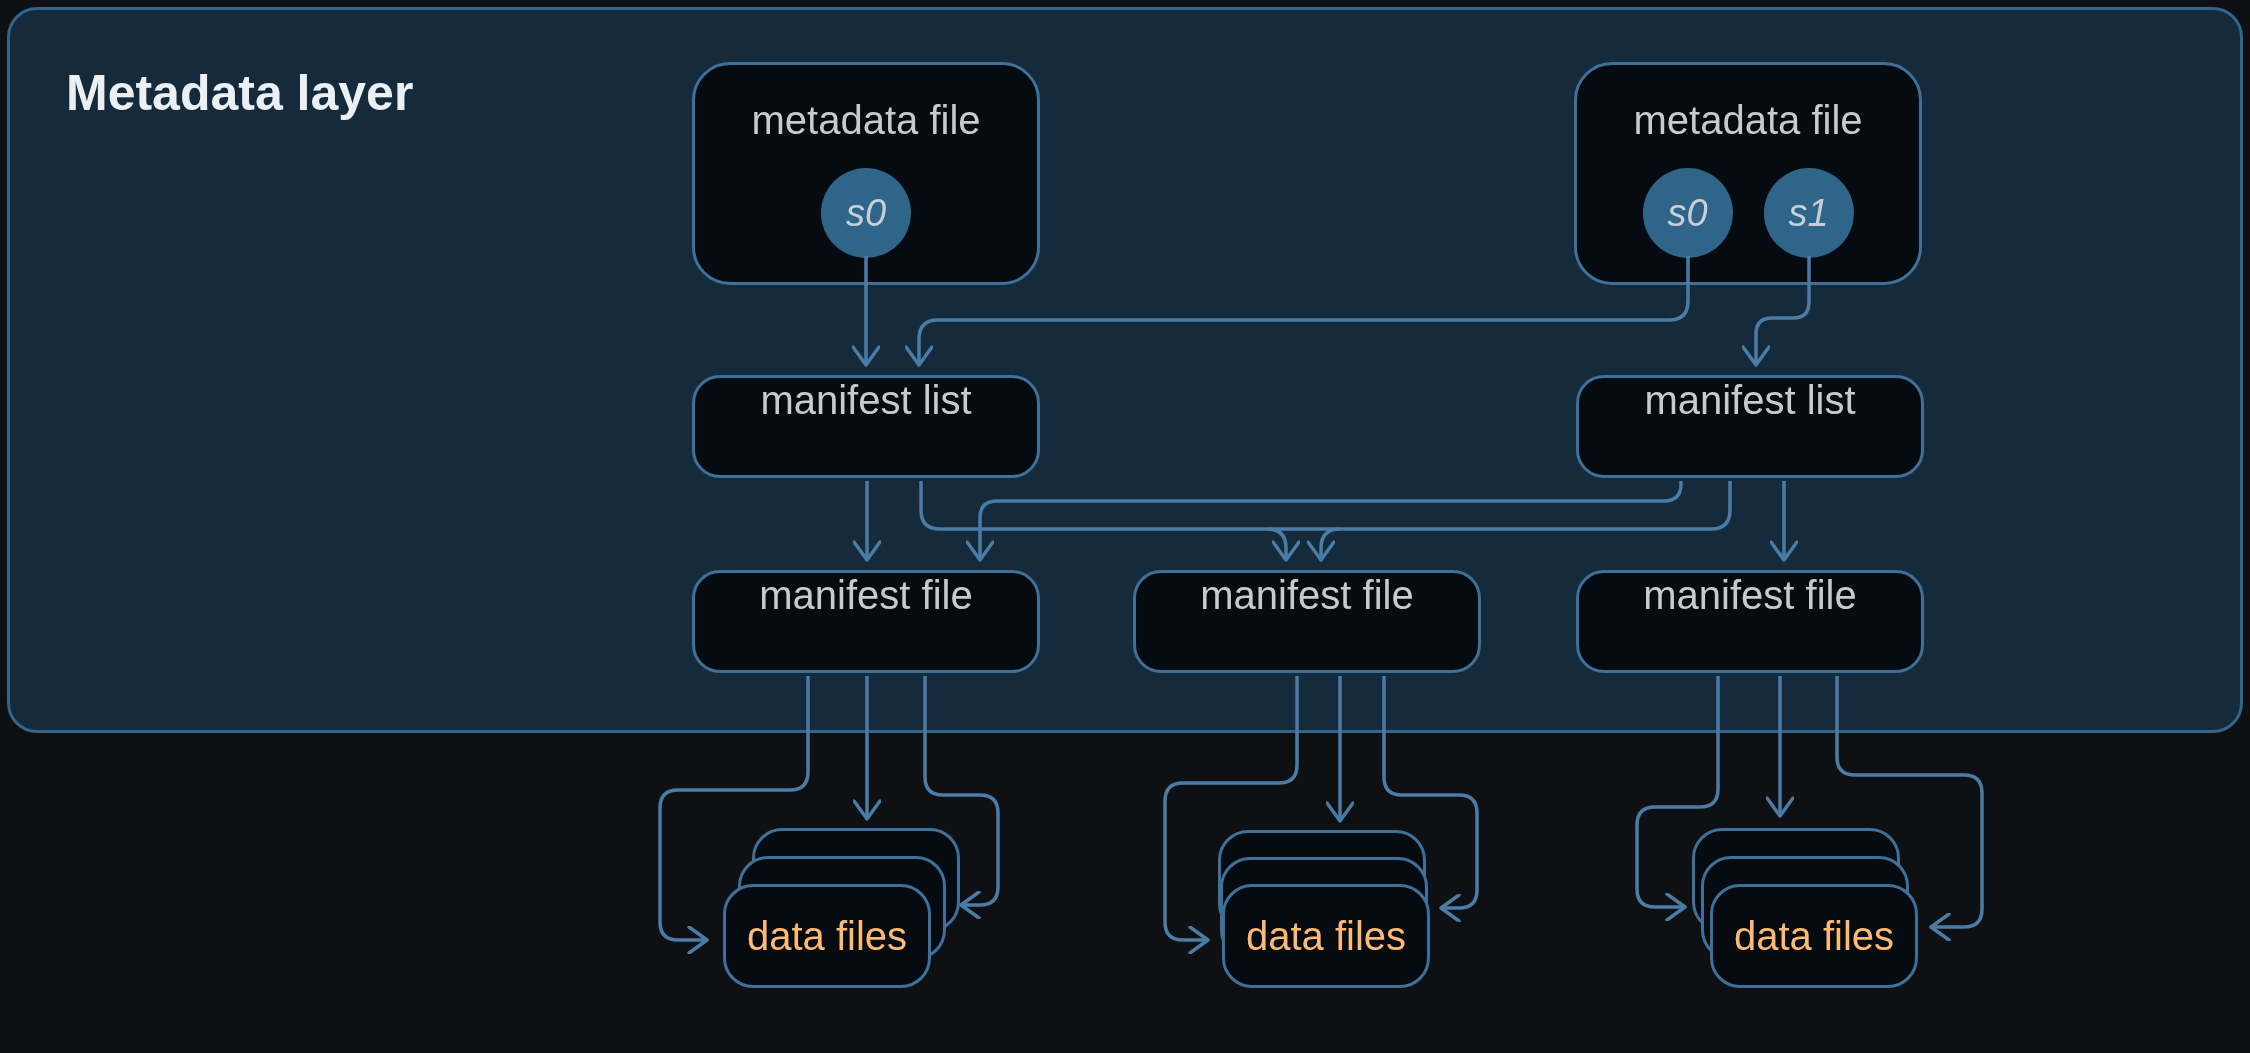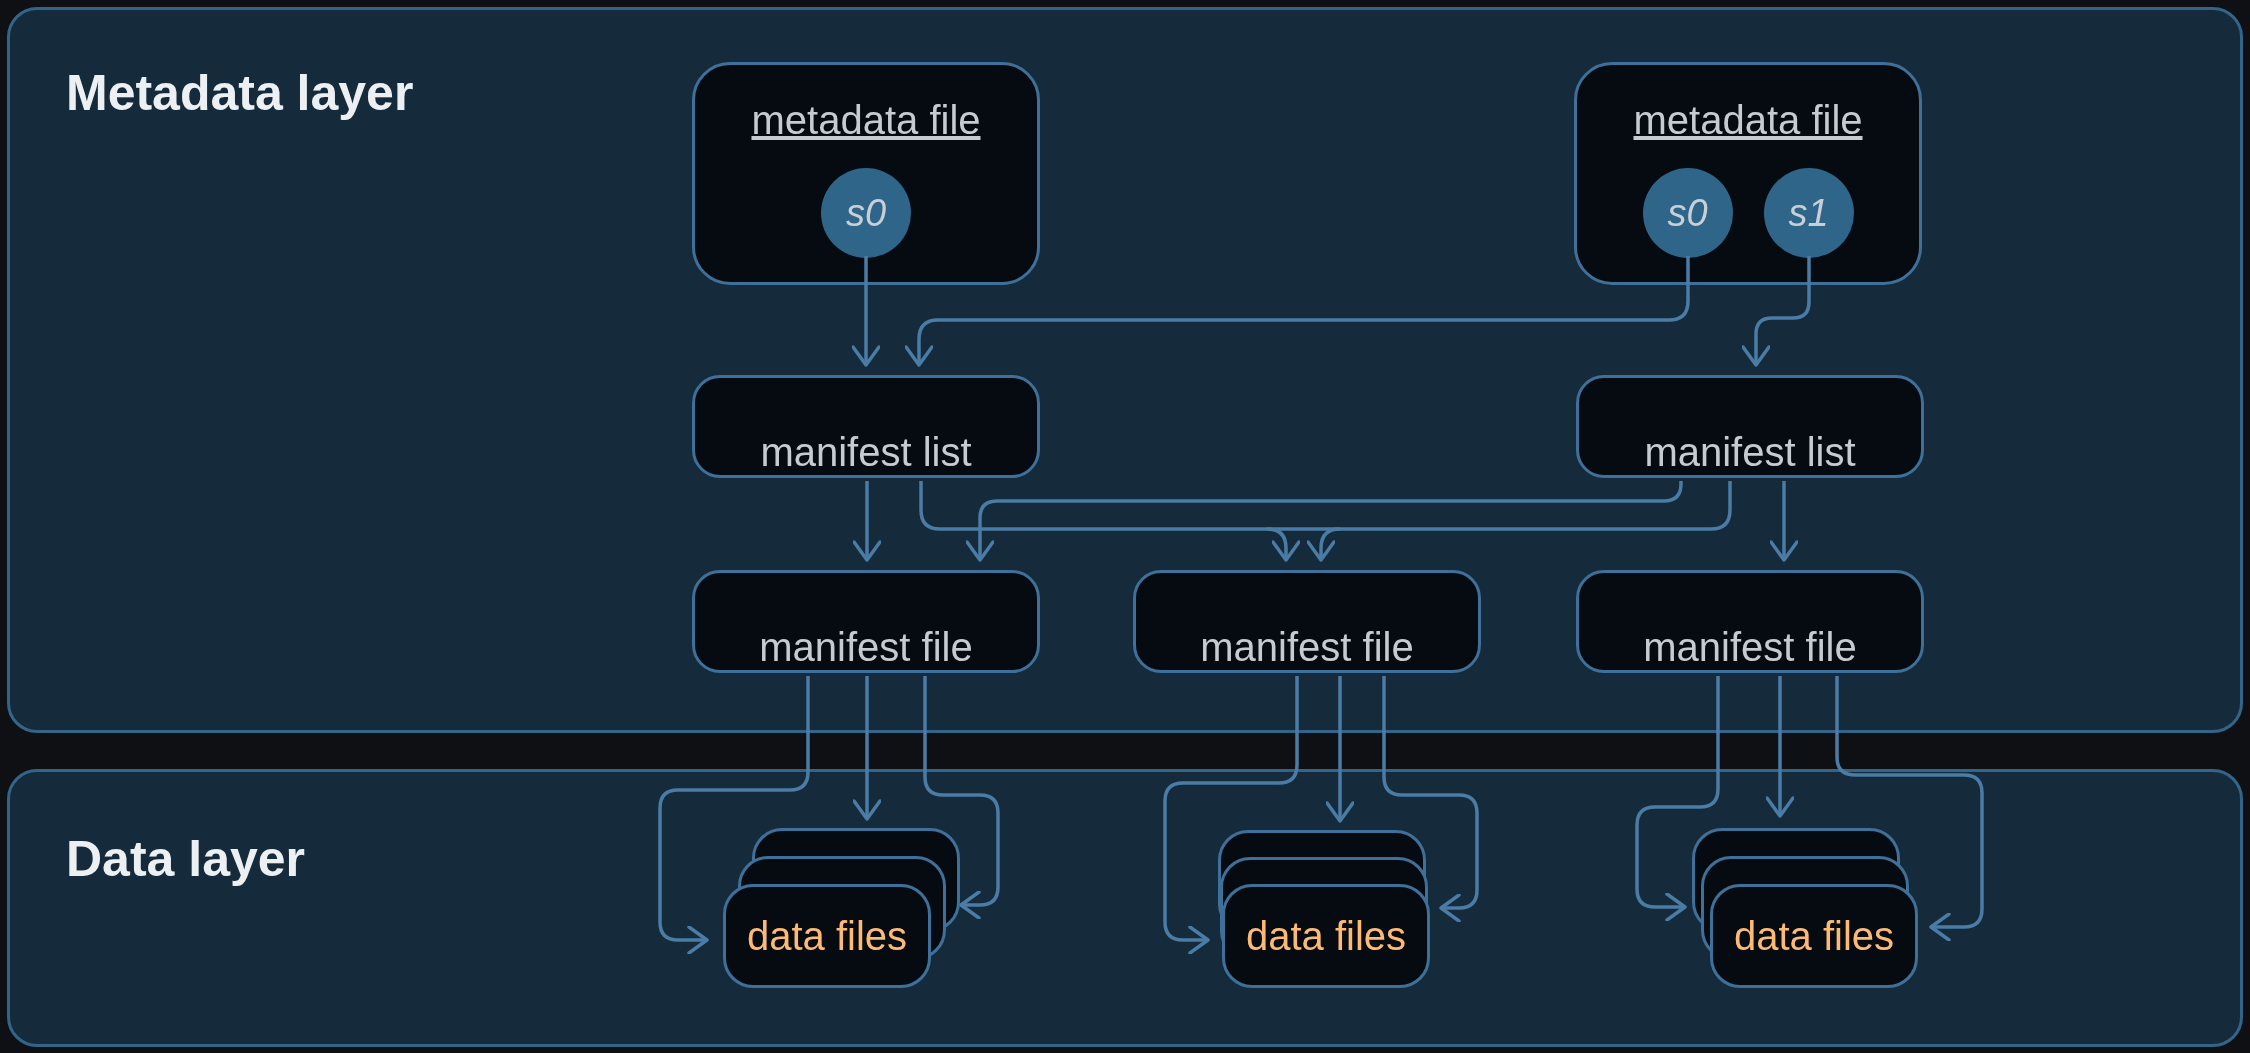--- a/index.html
+++ b/index.html
@@ -41,32 +41,32 @@
     border: 3px solid #3E7099;
     box-sizing: border-box;
     color: #C6CBD1;
     font-size: 40px;
   }
   .mid-node {
     border-radius: 28px;
     height: 103px;
     width: 348px;
     display: flex;
-    align-items: flex-end;
+    align-items: flex-start;
     justify-content: center;
   }
   .meta-node {
     border-radius: 38px;
     width: 348px; height: 223px;
     display: flex;
     flex-direction: column;
     align-items: center;
     padding-top: 32px;
   }
-  .meta-label { line-height: 46px; text-decoration: underline; }
+  .meta-label { line-height: 46px; }
   .circle-row {
     display: flex;
     gap: 31px;
     margin-top: 25px;
     font-style: italic;
   }
   .snapshot {
     width: 90px; height: 90px;
     border-radius: 50%;
     background: #2F6589;
@@ -116,23 +116,20 @@
 </style>
 </head>
 <body>
 
 <div id="stage">
 
   <div class="layer" id="metadata-layer">
     <div class="layer-title">Metadata layer</div>
   </div>
 
-  <div class="layer" id="data-layer">
-    <div class="layer-title">Data layer</div>
-  </div>
 
   <div class="node meta-node" id="meta-file-1">
     <div class="meta-label">metadata file</div>
     <div class="circle-row">
       <div class="snapshot">s0</div>
     </div>
   </div>
 
   <div class="node meta-node" id="meta-file-2">
     <div class="meta-label">metadata file</div>

